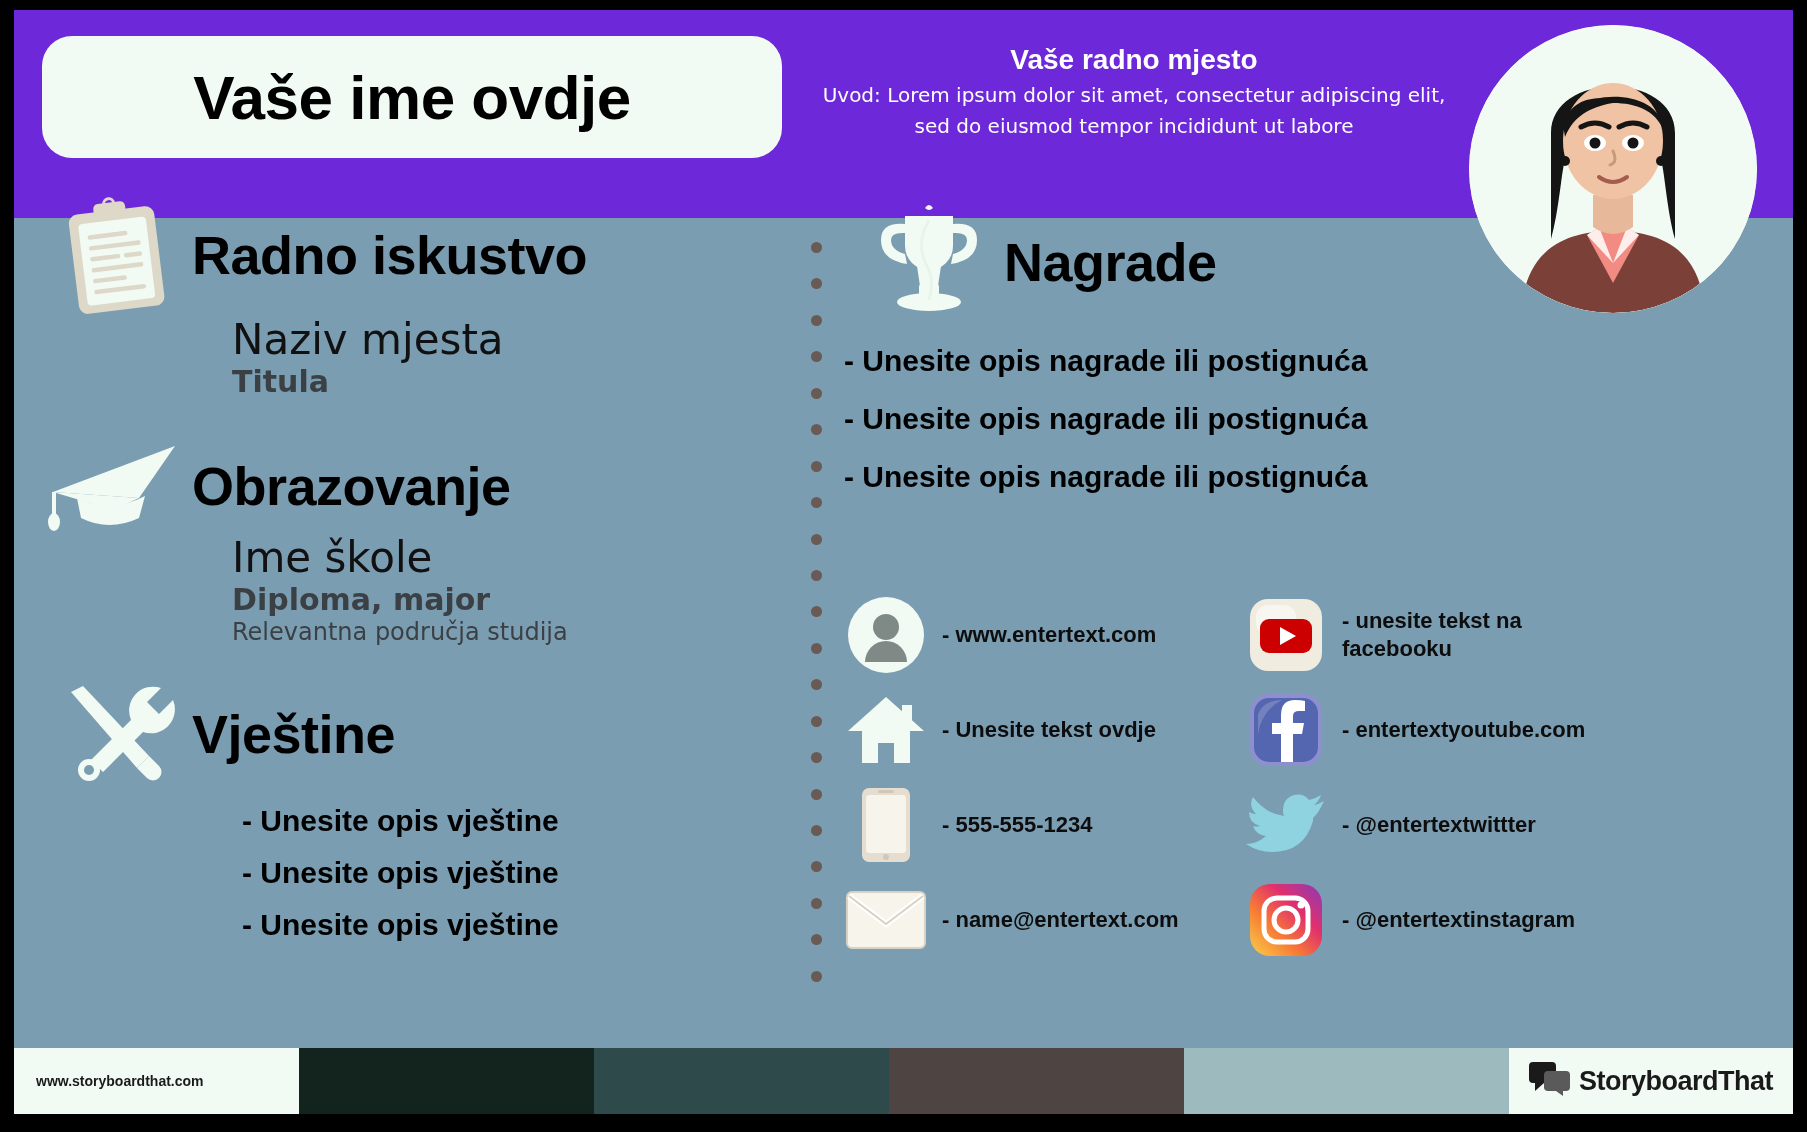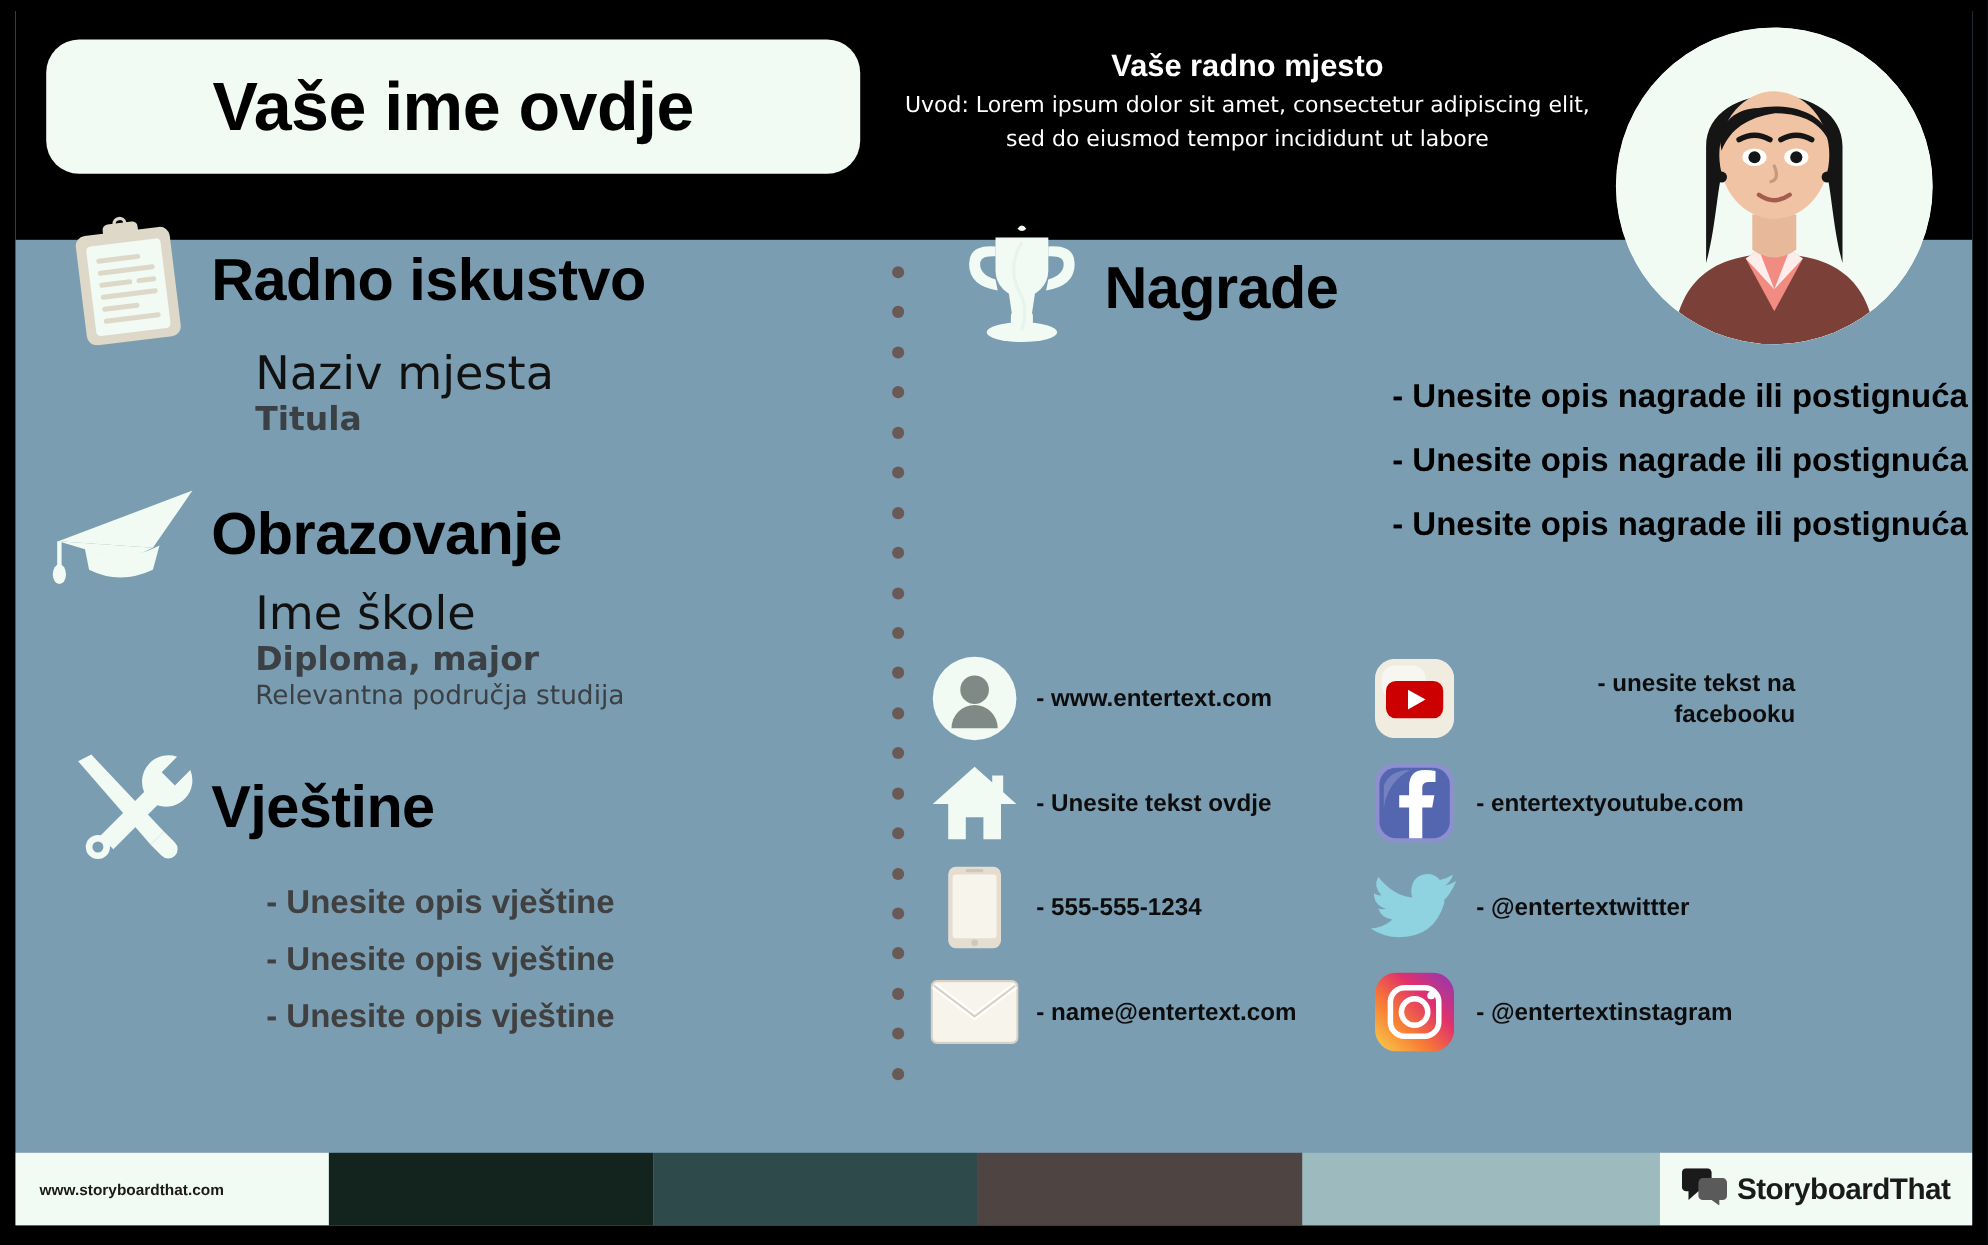--- a/index.html
+++ b/index.html
@@ -14,21 +14,21 @@
     left: 14px; top: 10px;
     width: 1779px; height: 1104px;
     background: #7b9db2;
     overflow: hidden;
   }
 
   
   #header {
     position: absolute; left: 0; top: 0;
     width: 100%; height: 208px;
-    background: #000000;
+    background: #6d28d9;
   }
   #name-plate {
     position: absolute; left: 28px; top: 26px;
     width: 740px; height: 122px;
     background: #f2fbf3;
     border-radius: 30px;
     display: flex; align-items: center; justify-content: center;
   }
   #name-plate .name-text {
     font-size: 62px; font-weight: bold; color: #000;
@@ -86,27 +86,27 @@
   .sec-title {
     font-size: 54px; font-weight: bold; color: #000;
     font-family: "Liberation Sans", sans-serif;
     letter-spacing: -0.5px;
   }
   .sec-body { margin-left: 190px; margin-top: 2px; }
   .line-lg { font-size: 42px; color: #111; font-family: "DejaVu Sans", sans-serif; line-height: 1.15; }
   .line-md { font-size: 30px; color: #3b4045; font-family: "DejaVu Sans", sans-serif; line-height: 1.2; font-weight: bold; }
   .line-sm { font-size: 24px; color: #3b4045; font-family: "DejaVu Sans", sans-serif; line-height: 1.2; }
   .bullet-line {
-    font-size: 30px; font-weight: bold; color: #404040;
+    font-size: 30px; font-weight: bold; color: #000000;
     font-family: "Liberation Sans", sans-serif;
     margin-top: 18px;
   }
 
   
-  #right-col { position: absolute; left: 830px; top: 0; width: 945px; height: 100%; text-align: right; }
+  #right-col { position: absolute; left: 830px; top: 0; width: 945px; height: 100%; }
   #awards-head { display: flex; align-items: center; margin-left: 10px; padding-top: 20px; }
   #awards-head .sec-icon { width: 150px; flex: 0 0 150px; }
   #awards-list { margin-top: 22px; }
   .award-line {
     font-size: 30px; font-weight: bold; color: #000;
     font-family: "Liberation Sans", sans-serif;
     margin-bottom: 24px;
   }
 
   

